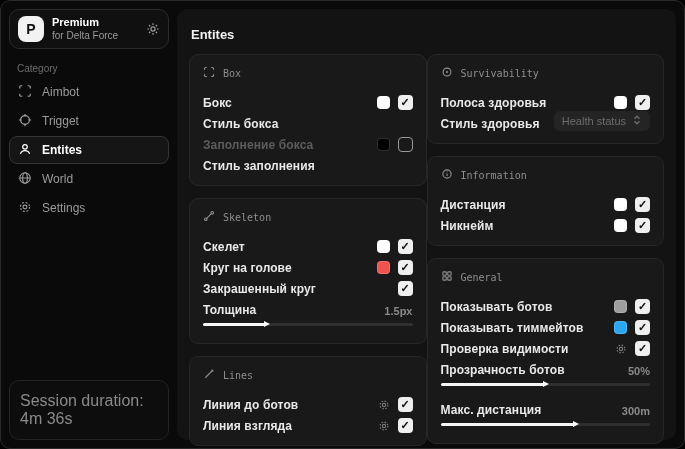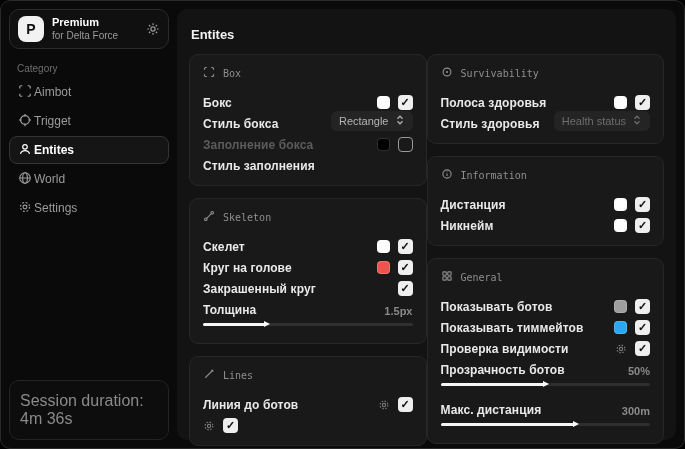--- a/index.html
+++ b/index.html
@@ -16,21 +16,21 @@
     display:flex; align-items:center; gap:8px; background:#101010;
   }
   .logo { width:26px; height:26px; border-radius:8px; background:#f2f2f2; color:#111;
     display:flex; align-items:center; justify-content:center; font-weight:bold; font-size:14px; }
   .premium-meta { flex:1; line-height:1.2; }
   .premium-title { color:#fff; font-size:11px; font-weight:bold; }
   .premium-sub { color:#9a9a9a; font-size:10px; }
   .icon-btn { color:#9a9a9a; display:flex; align-items:center; }
   .category-label { color:#6e6e6e; font-size:10px; margin:14px 0 4px 8px; }
   .nav-item {
-    display:flex; align-items:center; gap:2px; height:28px; padding:0 8px;
+    display:flex; align-items:center; gap:10px; height:28px; padding:0 8px;
     color:#9b9b9b; font-size:12px; border:1px solid transparent; border-radius:8px;
     margin-bottom:1px; cursor:pointer;
   }
   .nav-item.active { color:#ffffff; border-color:#343434; background:#151515; font-weight:bold; }
   .nav-item svg { flex:0 0 auto; }
   .session-card {
     margin-top:auto; border:1px solid #242424; border-radius:10px;
     padding:11px 10px; color:#8a8a8a; font-size:16px; background:#0d0d0d;
   }
   
@@ -164,28 +164,20 @@
             <span class="controls">
               <span class="swatch" style="background: rgb(255, 255, 255);"></span>
               <span class="checkbox">
                   <span class="check">✓</span>
                 </span>
             </span>
           </div>
 
           <div class="row">
             <span class="row-label">Стиль бокса</span>
-            <span class="select">
-              <span>Rectangle</span>
-              <span>
-                <svg width="10" height="12" viewBox="0 0 12 14" fill="none" stroke="currentColor" stroke-width="1.5">
-                    <path d="M3 5.5L6 2.5l3 3M3 8.5l3 3 3-3"></path>
-                  </svg>
-              </span>
-            </span>
           </div>
 
           <div class="row disabled">
             <span class="row-label">Заполнение бокса</span>
             <span class="controls">
               <span class="swatch" style="background: rgb(0, 0, 0);"></span>
               <span class="checkbox unchecked"></span>
             </span>
           </div>
 
@@ -266,20 +258,21 @@
                     <circle cx="8" cy="8" r="5.2" stroke-dasharray="2.2 1.9"></circle>
                 </svg>
               </span>
               <span class="checkbox">
                   <span class="check">✓</span>
                 </span>
             </span>
           </div>
 
           <div class="row">
+            <span class="row-label">Линия взгляда</span>
             <span class="controls">
               <span class="gear-dim">
                 <svg width="12" height="12" viewBox="0 0 16 16" fill="none" stroke="currentColor" stroke-width="1.4">
                   <circle cx="8" cy="8" r="2.2"></circle>
                     <circle cx="8" cy="8" r="5.2" stroke-dasharray="2.2 1.9"></circle>
                 </svg>
               </span>
               <span class="checkbox">
                   <span class="check">✓</span>
                 </span>

